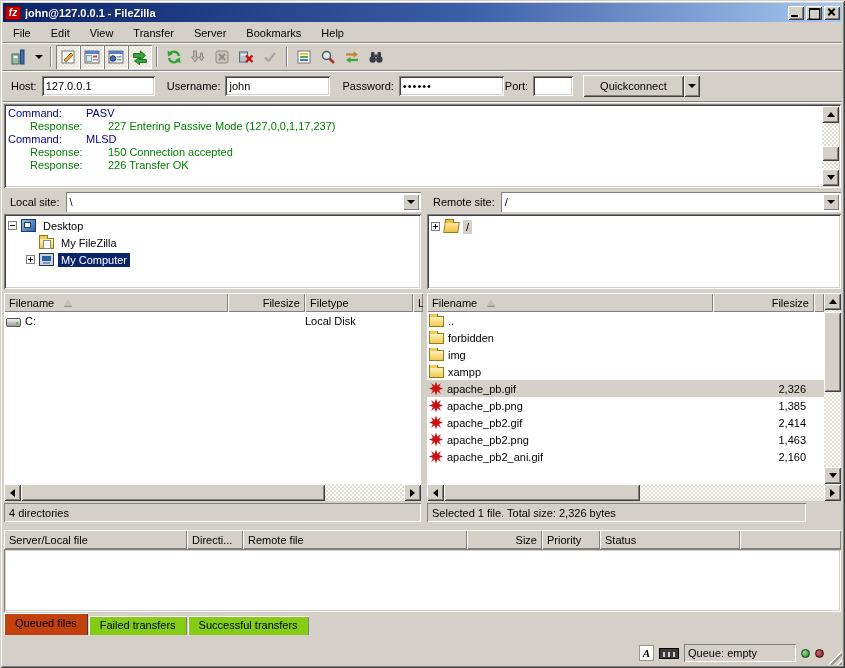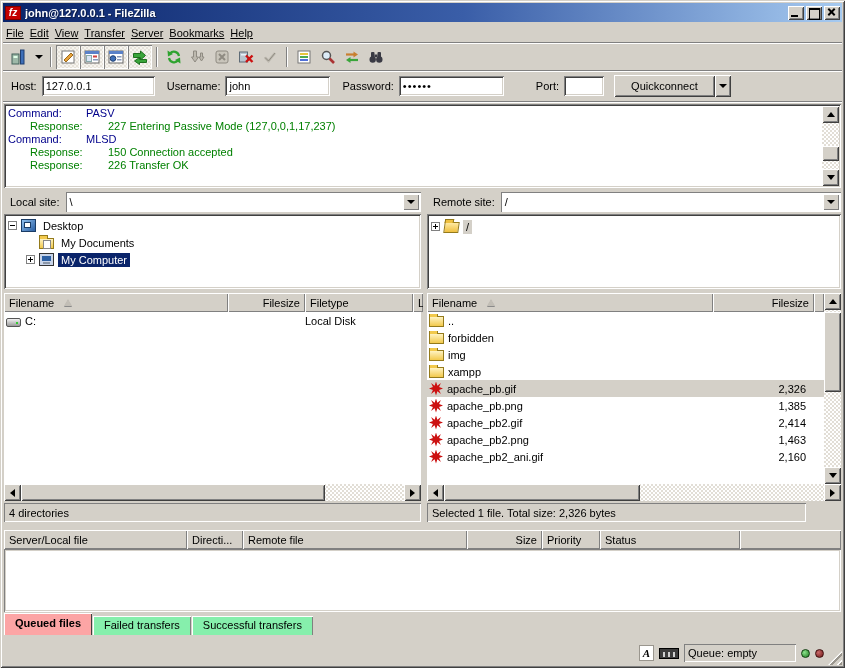--- a/index.html
+++ b/index.html
@@ -25,21 +25,21 @@
   .title-text { color:#fff; font-weight:bold; font-size:11px; margin-left:4px; flex:1;
     white-space:nowrap; overflow:hidden; text-shadow:1px 1px 0 rgba(0,0,0,.4); }
   .wbtn { width:16px; height:14px; margin-left:2px; position:relative; flex:none; }
   .g-min::after { content:""; position:absolute; left:3px; bottom:3px; width:7px; height:2px; background:#000; }
   .g-max::after { content:""; position:absolute; left:3px; top:2px; width:9px; height:9px; border:1px solid #000; border-top-width:2px; }
   .g-close::before, .g-close::after { content:""; position:absolute; left:3px; top:5.5px; width:9px; height:2px; background:#000; }
   .g-close::before { transform:rotate(45deg); } .g-close::after { transform:rotate(-45deg); }
 
   
   .menubar { position:absolute; left:3px; top:23px; right:3px; height:19px; display:flex; align-items:center; }
-  .menu-item { padding:2px 3px;text-decoration:underline; }
+  .menu-item { padding:2px 10px; }
   .toolbar { position:absolute; left:3px; top:43px; right:3px; height:28px; display:flex; align-items:center; padding-left:4px; }
   .tsep { width:2px; height:20px; border-left:1px solid #808080; border-right:1px solid #fff; margin:0 4px; flex:none; }
   .tbtn { width:24px; height:24px; display:flex; align-items:center; justify-content:center; flex:none; }
   .tbtn.pressed { box-shadow: inset 1px 1px #808080, inset -1px -1px #FFFFFF;
     background-image: conic-gradient(#F6F4EF 25%, #E6E2DA 25% 50%, #F6F4EF 50% 75%, #E6E2DA 75%); background-size:4px 4px; }
   .tbtn.drop { width:15px; }
   .arrow-down { width:0; height:0; border-left:4px solid transparent; border-right:4px solid transparent; border-top:4px solid #000; }
   .hgroove { position:absolute; left:3px; right:3px; height:2px; border-top:1px solid #808080; border-bottom:1px solid #FFFFFF; }
 
   
@@ -114,22 +114,22 @@
   .ficon.drive::after { content:""; position:absolute; right:2px; top:3px; width:2px; height:2px; background:#3C3; }
 
   .statusrow { position:absolute; top:503px; height:19px; box-shadow: inset 1px 1px #808080, inset -1px -1px #FFFFFF;
     display:flex; align-items:center; padding-left:5px; background:#D4D0C8; }
 
   
   .queue-header { position:absolute; left:4px; top:530px; width:837px; display:flex; height:19px; }
   .queue-body { position:absolute; left:4px; top:549px; width:837px; height:63px; }
   .queue-white { position:absolute; left:2px; top:2px; right:2px; bottom:2px; background:#fff; }
   .tabs { position:absolute; left:4px; top:613px; height:22px; display:flex; align-items:flex-end; }
-  .tab { height:19px; padding:3px 11px 0; background:#86efac; box-shadow: inset 1px 1px #FFFFFF, inset -1px 0 #808080; margin-right:1px; white-space:nowrap; }
-  .tab.active { height:22px; background:#fca5a5; font-weight:bold; box-shadow: inset 1px 1px #FFFFFF, inset -1px 0 #404040; padding-top:4px; }
+  .tab { height:19px; padding:3px 11px 0; background:#84cc16; box-shadow: inset 1px 1px #FFFFFF, inset -1px 0 #808080; margin-right:1px; white-space:nowrap; }
+  .tab.active { height:22px; background:#c2410c; font-weight:normal; box-shadow: inset 1px 1px #FFFFFF, inset -1px 0 #404040; padding-top:4px; }
 
   
   .statusbar { position:absolute; left:3px; right:3px; bottom:3px; height:24px; display:flex; align-items:center; justify-content:flex-end; padding-right:18px; gap:5px; }
   .ascii-ind { width:15px; height:16px; background:#fff; border:1px solid #9A968E; font-family:"Liberation Serif",serif; font-style:italic; font-weight:bold; font-size:11px; display:flex; align-items:center; justify-content:center; }
   .badge-ind { width:20px; height:11px; background:#3C3C3C; border:1px solid #000;
     background-image:linear-gradient(90deg,transparent 3px,#CFCFCF 3px,#CFCFCF 5px,transparent 5px,transparent 8px,#CFCFCF 8px,#CFCFCF 10px,transparent 10px,transparent 13px,#CFCFCF 13px,#CFCFCF 15px,transparent 15px); background-size:100% 5px; background-position:0 3px; background-repeat:no-repeat; }
   .queue-ind { width:112px; height:18px; display:flex; align-items:center; padding-left:4px; background:#D4D0C8; }
   .led { width:9px; height:9px; border-radius:50%; flex:none; }
   .led.green { background:radial-gradient(circle at 35% 35%, #8BE38B, #1E7A1E); border:1px solid #0F3F0F; }
   .led.red { background:radial-gradient(circle at 35% 35%, #C96A6A, #6E1515); border:1px solid #3F0F0F; }
@@ -274,21 +274,21 @@
   </div>
   <div class="hgroove" style="top:70px"></div>
 
   <div class="quickconnect">
     <span class="qc-label">Host:</span>
     <input class="qc-input sunken2" style="width: 113px;" value="127.0.0.1">
     <span class="qc-label" style="margin-left:12px">Username:</span>
     <input class="qc-input sunken2" style="width: 105px;" value="john">
     <span class="qc-label" style="margin-left:12px">Password:</span>
     <input class="qc-input sunken2" style="width: 105px; letter-spacing: 1px;" value="••••••">
-    <span class="qc-label" style="margin-left:32px">Port:</span>
+    <span class="qc-label" style="margin-left:1px">Port:</span>
     <input class="qc-input sunken2" style="width: 40px;" value="">
     <button class="qc-btn raised" style="margin-left:10px">Quickconnect</button>
     <div class="qc-drop raised">
         <span class="arrow-down"></span>
       </div>
   </div>
   <div class="hgroove" style="top:101px"></div>
 
   <div class="log sunken2">
     <div class="log-lines">
@@ -352,21 +352,21 @@
 
   <div class="treepanel sunken2" style="left:4px; width:417px; padding:3px 0 0 4px">
     <div class="trow">
       <span class="expbox"></span>
       <span class="ticon desktop"></span>
       <span class="tlabel">Desktop</span>
     </div>
     <div class="trow" style="padding-left:18px">
       <span style="width:13px"></span>
       <span class="ticon docs"></span>
-      <span class="tlabel">My Documents</span>
+      <span class="tlabel">My FileZilla</span>
     </div>
     <div class="trow" style="padding-left:18px">
       <span class="expbox plus"></span>
       <span class="ticon computer"></span>
       <span class="tlabel sel-active">My Computer</span>
     </div>
   </div>
 
   <div class="treepanel sunken2" style="left:427px; width:414px; padding:4px 0 0 4px">
     <div class="trow">

